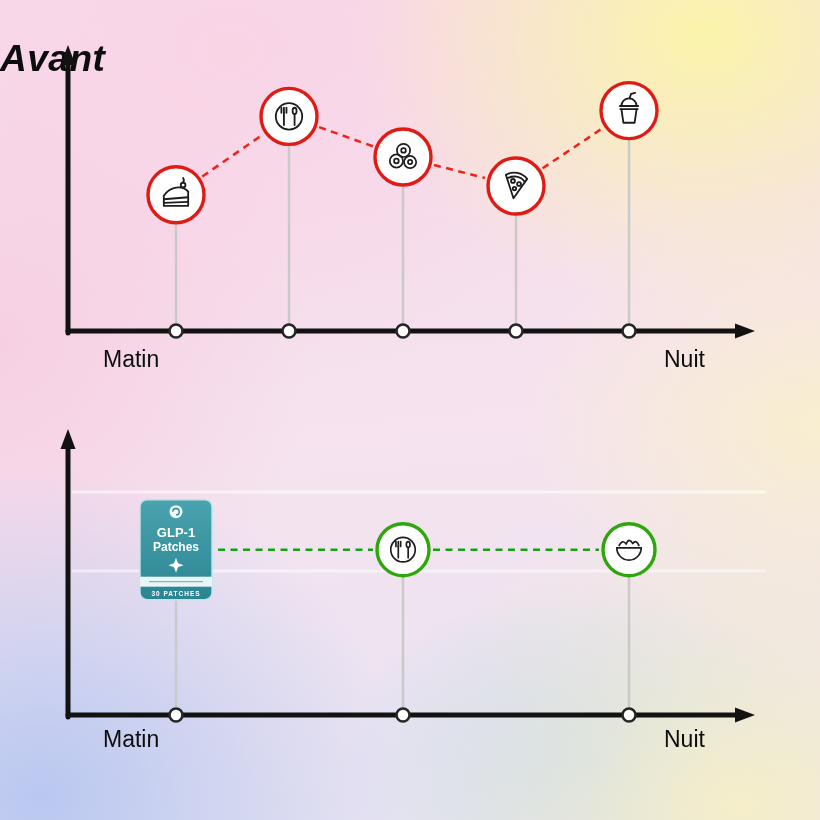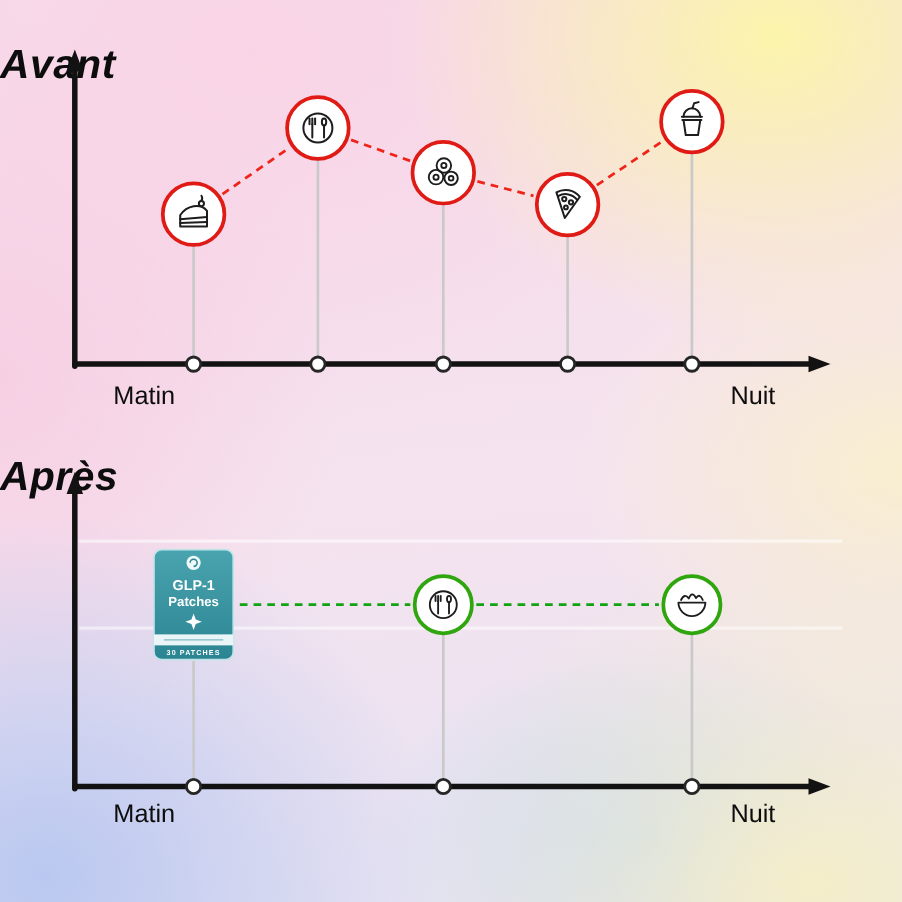--- a/index.html
+++ b/index.html
@@ -30,21 +30,20 @@
   #label-apres-matin{left:103px;top:726px}
   #label-apres-nuit{left:664px;top:726px}
   #scene{position:absolute;left:0;top:0;width:820px;height:820px}
 </style>
 </head>
 <body>
 
 <div id="canvas">
 
   <div class="chart-title" id="title-avant">Avant</div>
-  <div class="chart-title" id="title-apres">Après</div>
 
   <div class="axis-label" id="label-avant-matin">Matin</div>
   <div class="axis-label" id="label-avant-nuit">Nuit</div>
   <div class="axis-label" id="label-apres-matin">Matin</div>
   <div class="axis-label" id="label-apres-nuit">Nuit</div>
 
   <svg id="scene" viewBox="0 0 820 820">
     <defs>
       <linearGradient id="teal-grad" x1="0" y1="0" x2="0" y2="1">
         <stop offset="0" stop-color="#4aa4af"></stop>

